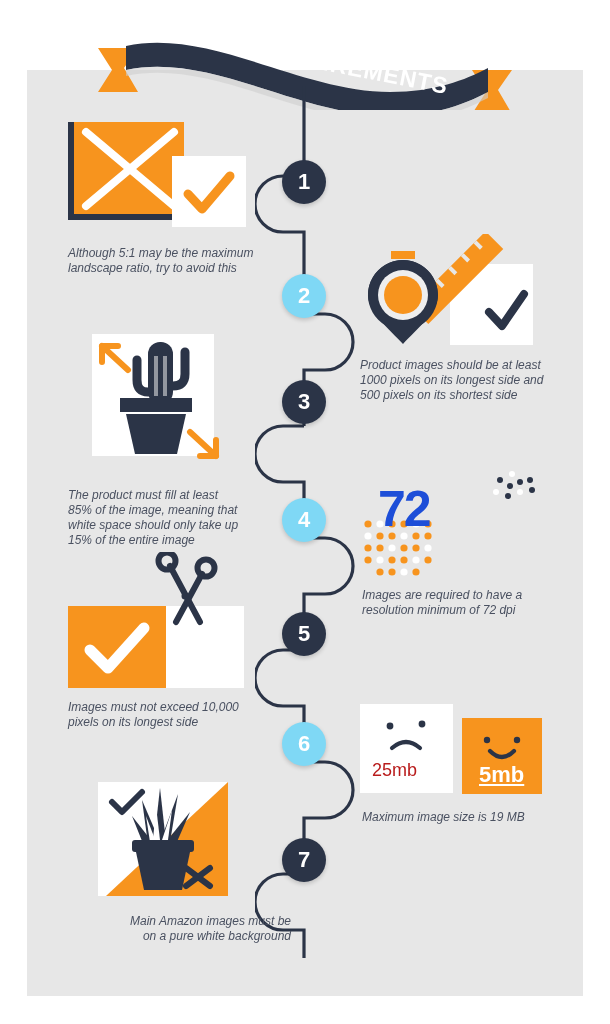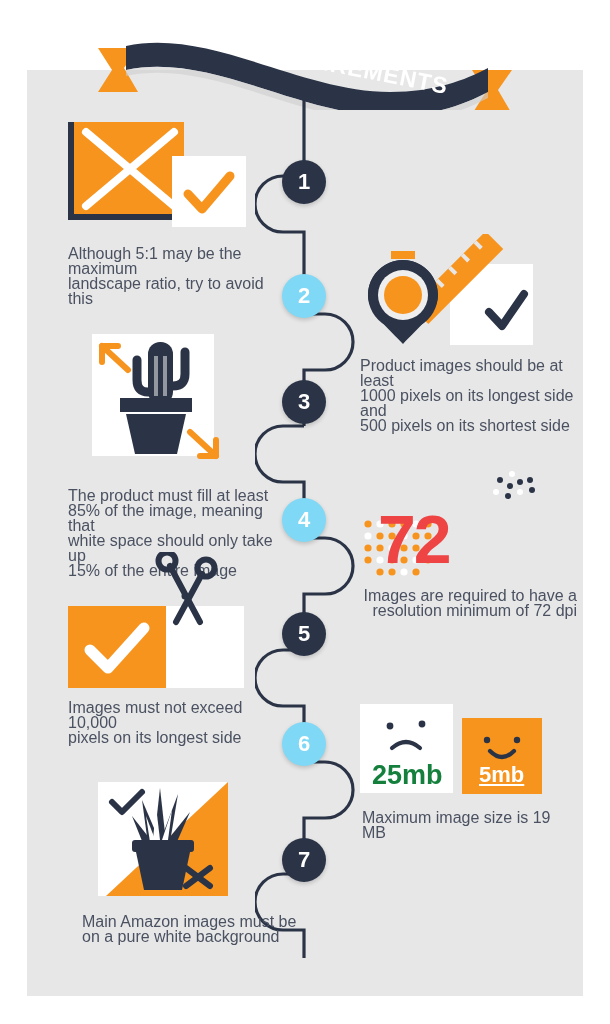--- a/index.html
+++ b/index.html
@@ -33,22 +33,23 @@
     display:flex;align-items:center;justify-content:center;
     color:#ffffff;font-weight:bold;font-size:22px;
     box-shadow:0 2px 4px rgba(0,0,0,0.18);
     left:282px;
   }
   .c-dark{background:#2b3447;}
   .c-blue{background:#7fd8f5;}
   
   .step-text{
     position:absolute;
-    color:#4a5161;font-size:16px;line-height:15px;
+    color:#4a5161;font-size:12px;line-height:15px;
     white-space:pre-line;
+    font-style:italic;
   }
   .icon-box{position:absolute;}
   .sq{position:absolute;}
   
   .or{background:#f7941e;}
   .wh{background:#ffffff;}
   .nv{background:#2b3447;}
 </style>
 </head>
 <body>
@@ -241,23 +242,23 @@
         <circle cx="152" cy="16" r="3" fill="#ffffff"></circle>
       <circle cx="150" cy="28" r="3" fill="#2b3447"></circle>
         <circle cx="160" cy="24" r="3" fill="#2b3447"></circle>
       <circle cx="170" cy="22" r="3" fill="#2b3447"></circle>
         <circle cx="172" cy="32" r="3" fill="#2b3447"></circle>
       <circle cx="160" cy="34" r="3" fill="#ffffff"></circle>
         <circle cx="148" cy="38" r="3" fill="#2b3447"></circle>
       <circle cx="136" cy="34" r="3" fill="#ffffff"></circle>
     </g>
   </svg>
-  <div style="position:absolute;left:18px;top:22px;font-size:68px;font-weight:bold;color:#ef4444;letter-spacing:-2px;margin-top:20px;">72</div>
-</div>
-<div class="step-text" style="left:362px;top:588px;width:215px;text-align:right;">Images are required to have a
+  <div style="position:absolute;left:18px;top:22px;font-size:50px;font-weight:bold;color:#1d4ed8;letter-spacing:-2px;">72</div>
+</div>
+<div class="step-text" style="left:362px;top:588px;width:215px;">Images are required to have a
 resolution minimum of 72 dpi</div>
 
 <div class="icon-box" style="left:68px;top:552px;width:185px;height:135px;">
   <div class="sq wh" style="left:58px;top:54px;width:118px;height:82px;"></div>
   <svg style="position:absolute;left:84px;top:0;" width="70" height="78" viewBox="0 0 70 78">
     <g stroke="#2b3447" stroke-width="6" fill="none" stroke-linecap="round">
       <line x1="18" y1="14" x2="48" y2="70"></line>
       <line x1="50" y1="22" x2="24" y2="70"></line>
     </g>
     <circle cx="15" cy="9" r="8.5" fill="none" stroke="#2b3447" stroke-width="6"></circle>
@@ -272,21 +273,21 @@
 <div class="step-text" style="left:68px;top:700px;width:215px;">Images must not exceed 10,000
 pixels on its longest side</div>
 
 <div class="icon-box" style="left:360px;top:704px;width:200px;height:92px;">
   <div class="sq wh" style="left:0;top:0;width:93px;height:89px;"></div>
   <svg style="position:absolute;left:0;top:0;" width="93" height="89" viewBox="0 0 93 89">
     <circle cx="30" cy="22" r="3.4" fill="#2b3447"></circle>
     <circle cx="62" cy="20" r="3.4" fill="#2b3447"></circle>
     <path d="M32,44 Q46,32 60,44" fill="none" stroke="#2b3447" stroke-width="4.2" stroke-linecap="round"></path>
   </svg>
-  <div style="position:absolute;left:12px;top:56px;font-size:27px;font-weight:bold;color:#15803d;">25mb</div>
+  <div style="position:absolute;left:12px;top:56px;font-size:18px;font-weight:normal;color:#b91c1c;">25mb</div>
   <div class="sq or" style="left:102px;top:14px;width:80px;height:76px;"></div>
   <svg style="position:absolute;left:102px;top:14px;" width="80" height="76" viewBox="0 0 80 76">
     <circle cx="25" cy="22" r="3.2" fill="#2b3447"></circle>
     <circle cx="55" cy="22" r="3.2" fill="#2b3447"></circle>
     <path d="M28,33 Q40,45 52,33" fill="none" stroke="#2b3447" stroke-width="4.2" stroke-linecap="round"></path>
   </svg>
   <div style="position:absolute;left:119px;top:58px;font-size:22px;font-weight:bold;color:#ffffff;text-decoration:underline;">5mb</div>
 </div>
 <div class="step-text" style="left:362px;top:810px;width:215px;">Maximum image size is 19 MB</div>
 
@@ -310,14 +311,14 @@
     <g fill="#ffffff">
       <polygon points="58,24 62,58 55,58"></polygon>
       <polygon points="48,34 58,60 52,60"></polygon>
       <polygon points="74,28 70,58 64,58"></polygon>
     </g>
 
     <rect x="34" y="58" width="62" height="12" rx="3" fill="#2b3447"></rect>
     <polygon points="38,70 92,70 84,108 46,108" fill="#2b3447"></polygon>
   </svg>
 </div>
-<div class="step-text" style="left:82px;top:914px;width:215px;">Main Amazon images must be
+<div class="step-text" style="left:76px;top:914px;width:215px;text-align:right;">Main Amazon images must be
 on a pure white background</div>
 
 </body></html>

